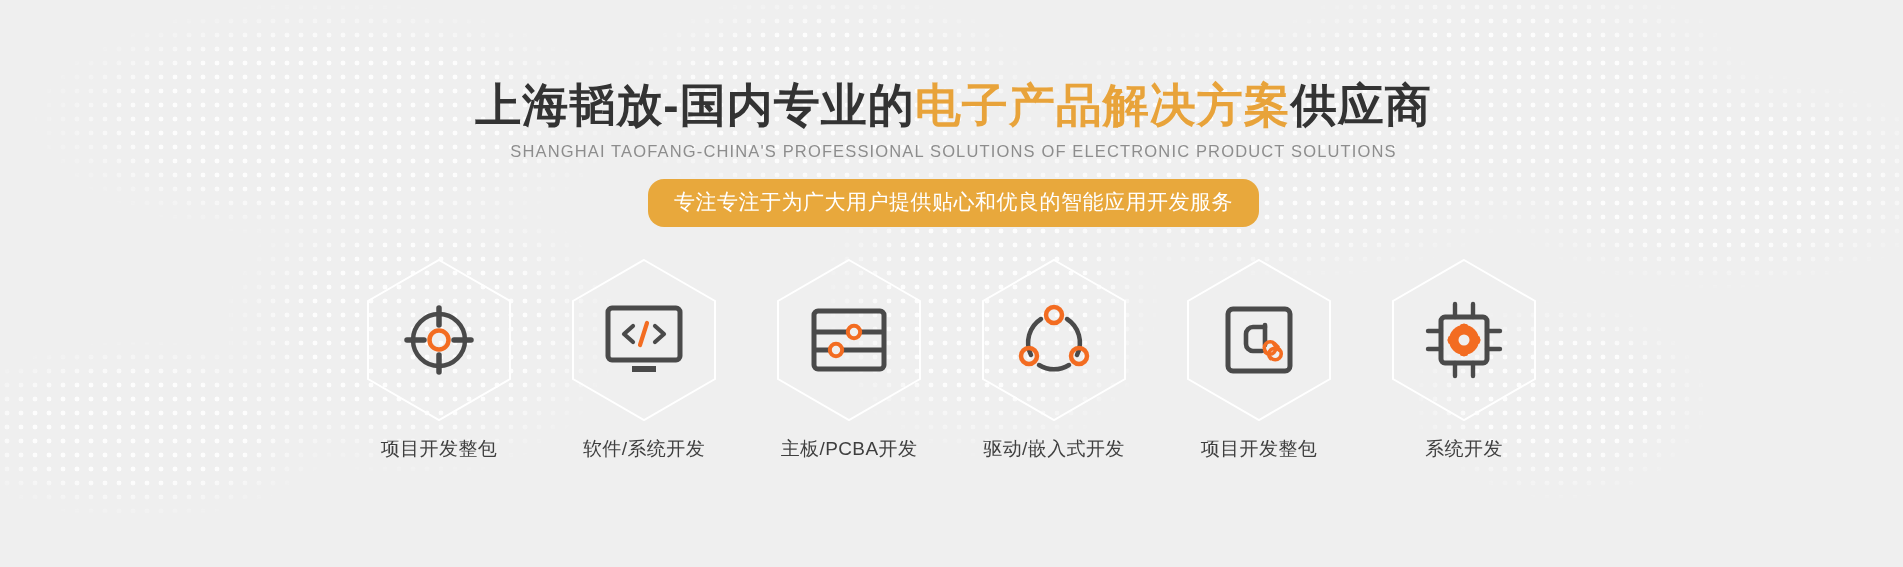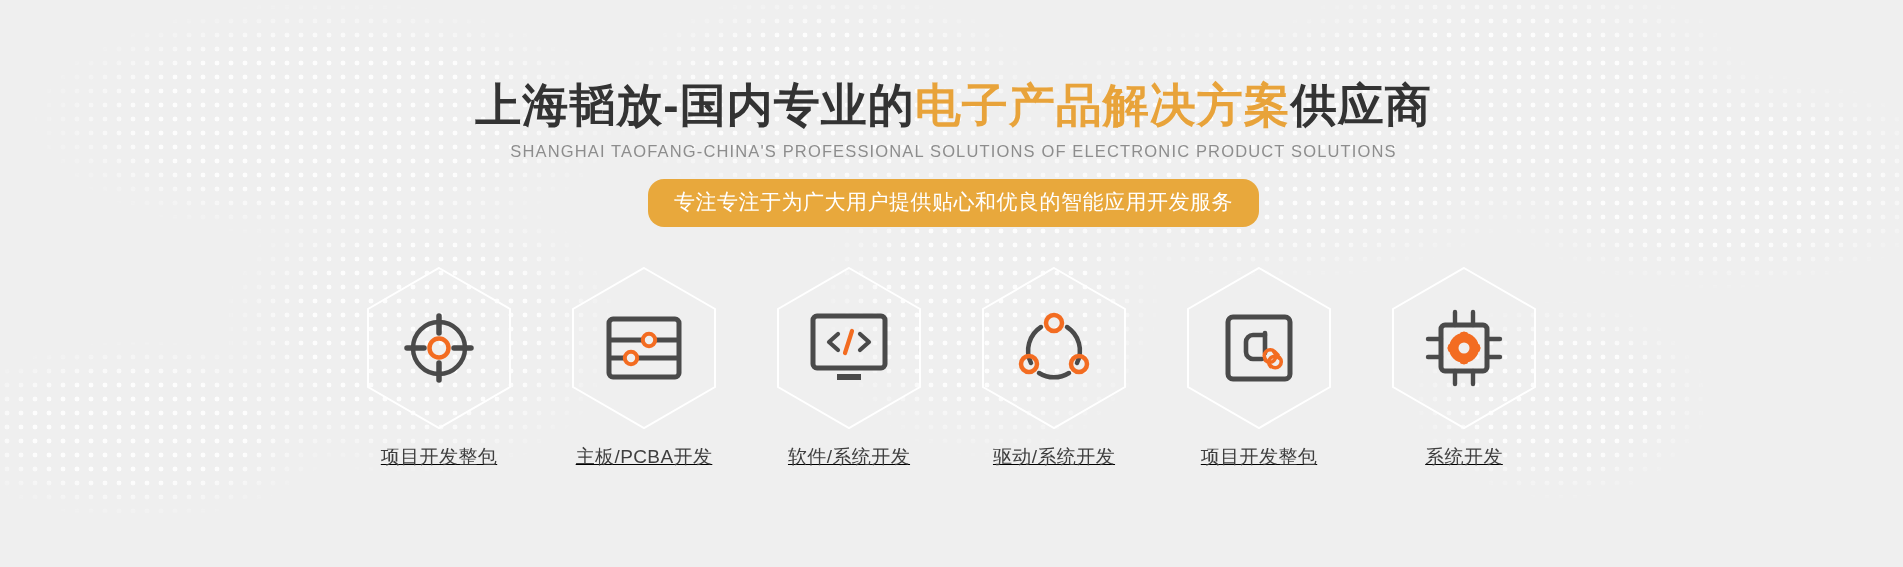--- a/index.html
+++ b/index.html
@@ -73,24 +73,23 @@
     letter-spacing:.5px;
     padding:9px 26px 11px;
     border-radius:16px;
     white-space:nowrap;
   }
 
   
   .services{
     position:absolute;
     left:50%; transform:translateX(-50%);
-    top:266px;
+    top:258px;
     display:flex;
     width:1230px;
-    text-decoration:underline;
   }
   .service{
     width:205px;
     display:flex;
     flex-direction:column;
     align-items:center;
   }
   .hex{
     position:relative;
     width:146px; height:164px;
@@ -133,20 +132,36 @@
         <svg class="glyph" width="72" height="72" viewBox="0 0 72 72">
           <circle cx="36" cy="36" r="26" fill="none" stroke="#4a4a4a" stroke-width="4.5"></circle>
           <line x1="36" y1="4" x2="36" y2="21" stroke="#4a4a4a" stroke-width="5.5" stroke-linecap="round"></line>
           <line x1="36" y1="51" x2="36" y2="68" stroke="#4a4a4a" stroke-width="5.5" stroke-linecap="round"></line>
           <line x1="4" y1="36" x2="21" y2="36" stroke="#4a4a4a" stroke-width="5.5" stroke-linecap="round"></line>
           <line x1="51" y1="36" x2="68" y2="36" stroke="#4a4a4a" stroke-width="5.5" stroke-linecap="round"></line>
           <circle cx="36" cy="36" r="9.5" fill="none" stroke="#f36c21" stroke-width="4.5"></circle>
         </svg>
       </div>
       <div class="service-label">项目开发整包</div>
+    </div>
+
+    <div class="service">
+      <div class="hex">
+        <svg class="hexbg" viewBox="0 0 146 164">
+          <polygon points="73,2 144,43 144,121 73,162 2,121 2,43" fill="none" stroke="#ffffff" stroke-width="2"></polygon>
+        </svg>
+        <svg class="glyph" width="78" height="70" viewBox="0 0 78 70">
+          <rect x="3" y="3" width="72" height="52" rx="4" fill="none" stroke="#4a4a4a" stroke-width="5"></rect>
+          <line x1="27" y1="64" x2="51" y2="64" stroke="#4a4a4a" stroke-width="6" stroke-linecap="butt"></line>
+          <polyline points="28,21 19,29 28,37" fill="none" stroke="#4a4a4a" stroke-width="4.2" stroke-linecap="round" stroke-linejoin="round"></polyline>
+          <polyline points="50,21 59,29 50,37" fill="none" stroke="#4a4a4a" stroke-width="4.2" stroke-linecap="round" stroke-linejoin="round"></polyline>
+          <line x1="42" y1="18" x2="35" y2="40" stroke="#f36c21" stroke-width="4.2" stroke-linecap="round"></line>
+        </svg>
+      </div>
+      <div class="service-label">软件/系统开发</div>
     </div>
 
     <div class="service">
       <div class="hex">
         <svg class="hexbg" viewBox="0 0 146 164">
           <polygon points="73,2 144,43 144,121 73,162 2,121 2,43" fill="none" stroke="#ffffff" stroke-width="2"></polygon>
         </svg>
         <svg class="glyph" width="76" height="64" viewBox="0 0 76 64">
           <rect x="3" y="3" width="70" height="58" rx="4" fill="none" stroke="#4a4a4a" stroke-width="5"></rect>
           <line x1="3" y1="24" x2="36" y2="24" stroke="#4a4a4a" stroke-width="5"></line>
@@ -158,46 +173,30 @@
         </svg>
       </div>
       <div class="service-label">主板/PCBA开发</div>
     </div>
 
     <div class="service">
       <div class="hex">
         <svg class="hexbg" viewBox="0 0 146 164">
           <polygon points="73,2 144,43 144,121 73,162 2,121 2,43" fill="none" stroke="#ffffff" stroke-width="2"></polygon>
         </svg>
-        <svg class="glyph" width="78" height="70" viewBox="0 0 78 70">
-          <rect x="3" y="3" width="72" height="52" rx="4" fill="none" stroke="#4a4a4a" stroke-width="5"></rect>
-          <line x1="27" y1="64" x2="51" y2="64" stroke="#4a4a4a" stroke-width="6" stroke-linecap="butt"></line>
-          <polyline points="28,21 19,29 28,37" fill="none" stroke="#4a4a4a" stroke-width="4.2" stroke-linecap="round" stroke-linejoin="round"></polyline>
-          <polyline points="50,21 59,29 50,37" fill="none" stroke="#4a4a4a" stroke-width="4.2" stroke-linecap="round" stroke-linejoin="round"></polyline>
-          <line x1="42" y1="18" x2="35" y2="40" stroke="#f36c21" stroke-width="4.2" stroke-linecap="round"></line>
-        </svg>
-      </div>
-      <div class="service-label">软件/系统开发</div>
-    </div>
-
-    <div class="service">
-      <div class="hex">
-        <svg class="hexbg" viewBox="0 0 146 164">
-          <polygon points="73,2 144,43 144,121 73,162 2,121 2,43" fill="none" stroke="#ffffff" stroke-width="2"></polygon>
-        </svg>
         <svg class="glyph" width="74" height="74" viewBox="0 0 74 74">
           <path d="M14 52 A28 28 0 0 1 24 16" fill="none" stroke="#4a4a4a" stroke-width="4.5" stroke-linecap="round"></path>
           <path d="M50 16 A28 28 0 0 1 60 52" fill="none" stroke="#4a4a4a" stroke-width="4.5" stroke-linecap="round"></path>
           <path d="M22 62 A28 28 0 0 0 52 62" fill="none" stroke="#4a4a4a" stroke-width="4.5" stroke-linecap="round"></path>
           <circle cx="37" cy="12" r="8" fill="none" stroke="#f36c21" stroke-width="4.5"></circle>
           <circle cx="12" cy="53" r="8" fill="none" stroke="#f36c21" stroke-width="4.5"></circle>
           <circle cx="62" cy="53" r="8" fill="none" stroke="#f36c21" stroke-width="4.5"></circle>
         </svg>
       </div>
-      <div class="service-label">驱动/系统开发</div>
+      <div class="service-label">驱动/嵌入式开发</div>
     </div>
 
     <div class="service">
       <div class="hex">
         <svg class="hexbg" viewBox="0 0 146 164">
           <polygon points="73,2 144,43 144,121 73,162 2,121 2,43" fill="none" stroke="#ffffff" stroke-width="2"></polygon>
         </svg>
         <svg class="glyph" width="70" height="70" viewBox="0 0 70 70">
           <rect x="4" y="4" width="62" height="62" rx="5" fill="none" stroke="#4a4a4a" stroke-width="5"></rect>
           <path d="M41 22 H29 a7 7 0 0 0 -7 7 v10 a7 7 0 0 0 7 7 h9" fill="none" stroke="#4a4a4a" stroke-width="4.6" stroke-linecap="round"></path>

